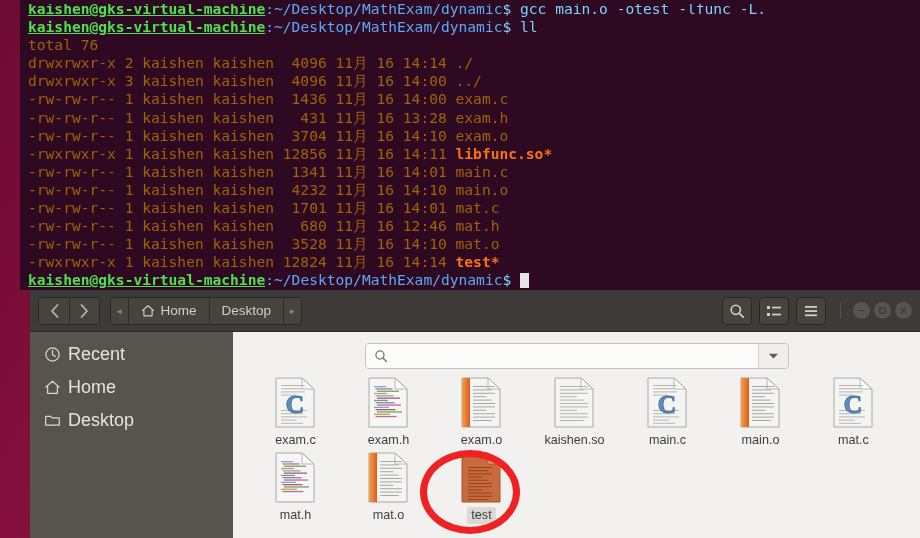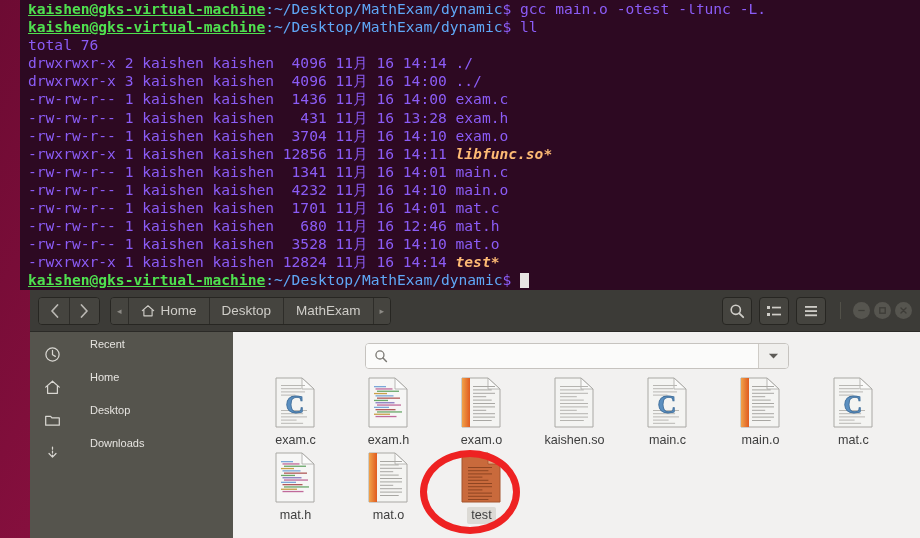--- a/index.html
+++ b/index.html
@@ -30,23 +30,23 @@
     line-height: 18.1px;
     color: #e7e5e3;
     white-space: pre;
     padding-left: 4px;
     padding-top: 0px;
     letter-spacing: 0px;
   }
   .tline { height: 18.1px; }
   .t-prompt-user { color: #4fe04f; font-weight: bold; text-decoration: underline; }
   .t-prompt-path { color: #5fa8f7; font-weight: normal; }
-  .t-prompt-tail { color: #8b5cf6; }
-  .t-exec { color: #fdba74; font-weight: bold; font-style: italic; }
-  .t-plain { color: #8b5cf6; }
+  .t-prompt-tail { color: #7dd3fc; }
+  .t-exec { color: #f97316; font-weight: bold; }
+  .t-plain { color: #a16207; }
   .cursor {
     display: inline-block;
     width: 8.8px; height: 15px;
     background: #e7e5e3;
     vertical-align: -3px;
     margin-left: 9px;
   }
   
   #term-clip-top {
     position:absolute; left:0; top:0; width:900px; height:4px;
@@ -140,25 +140,25 @@
 
   
   #fm-body { display: flex; height: 206px; }
   #sidebar {
     width: 203px;
     background: #55544d;
     padding-top: 6px;
     flex: 0 0 203px;
   }
   .side-item {
-    display: flex; align-items: flex-start;
+    display: flex; align-items: center;
     height: 33px;
-    padding-left: 60px;
+    padding-left: 38px;
     color: #e6e4e0;
-    font-size: 11px;
+    font-size: 18px;
     position: relative;
   }
   .side-item .sico {
     position: absolute; left: 13px; top: 50%;
     transform: translateY(-50%);
     width: 18px; height: 18px;
     display: flex; align-items: center; justify-content: center;
     color: #d9d7d2;
   }
 
@@ -283,23 +283,20 @@
           <span class="home-ico">
             <svg width="14" height="14" viewBox="0 0 16 16">
                 <path d="M8 2 L14.5 7.6 M8 2 L1.5 7.6 M3.3 6.6 V13.5 H12.7 V6.6" stroke="#cfcdc8" stroke-width="1.3" fill="none" stroke-linejoin="round" stroke-linecap="round"></path>
               </svg>
           </span>
           <span>Home</span>
         </div>
         <div class="crumb">
           <span>Desktop</span>
         </div>
-        <div class="crumb">
-          <span>MathExam</span>
-        </div>
         <div class="crumb arrow">▸</div>
       </div>
 
       <div id="fm-header-spacer"></div>
 
       <div class="hdr-btn">
         <svg width="16" height="16" viewBox="0 0 16 16">
           <circle cx="6.8" cy="6.8" r="4.6" stroke="#cfcdc8" stroke-width="1.6" fill="none"></circle>
           <path d="M10.3 10.3 L14.2 14.2" stroke="#cfcdc8" stroke-width="1.8" stroke-linecap="round"></path>
         </svg>
@@ -365,29 +362,20 @@
         <div class="side-item">
           <span class="sico">
             <svg width="17" height="17" viewBox="0 0 18 18">
                 <path d="M1.8 4.6 H7 L8.4 6.3 H16.2 V14 H1.8 Z" stroke="#d9d7d2" stroke-width="1.3" fill="none" stroke-linejoin="round"></path>
               </svg>
           </span>
           <span>Desktop</span>
         </div>
 
 
-        <div class="side-item">
-          <span class="sico">
-            <svg width="17" height="17" viewBox="0 0 18 18">
-                <path d="M9 2.2 V12" stroke="#d9d7d2" stroke-width="1.3" stroke-dasharray="2.2 2" stroke-linecap="round"></path>
-                <path d="M5.3 9 L9 12.8 L12.7 9" stroke="#d9d7d2" stroke-width="1.3" fill="none" stroke-linejoin="round" stroke-linecap="round"></path>
-              </svg>
-          </span>
-          <span>Downloads</span>
-        </div>
 
       </div>
 
       <div id="content">
         <div id="searchrow">
           <div id="searchbox">
             <div id="search-input-wrap">
               <svg width="14" height="14" viewBox="0 0 16 16">
                 <circle cx="6.8" cy="6.8" r="4.6" stroke="#7a7873" stroke-width="1.5" fill="none"></circle>
                 <path d="M10.3 10.3 L14.2 14.2" stroke="#7a7873" stroke-width="1.7" stroke-linecap="round"></path>

